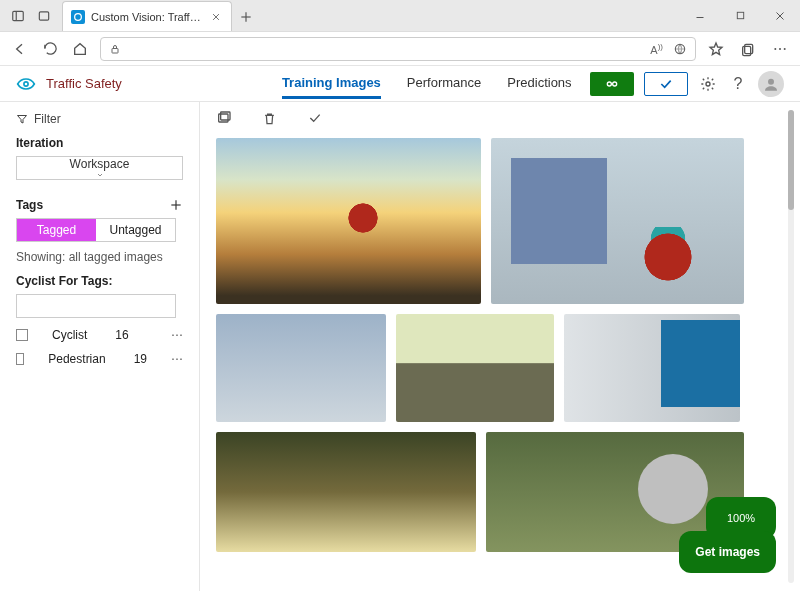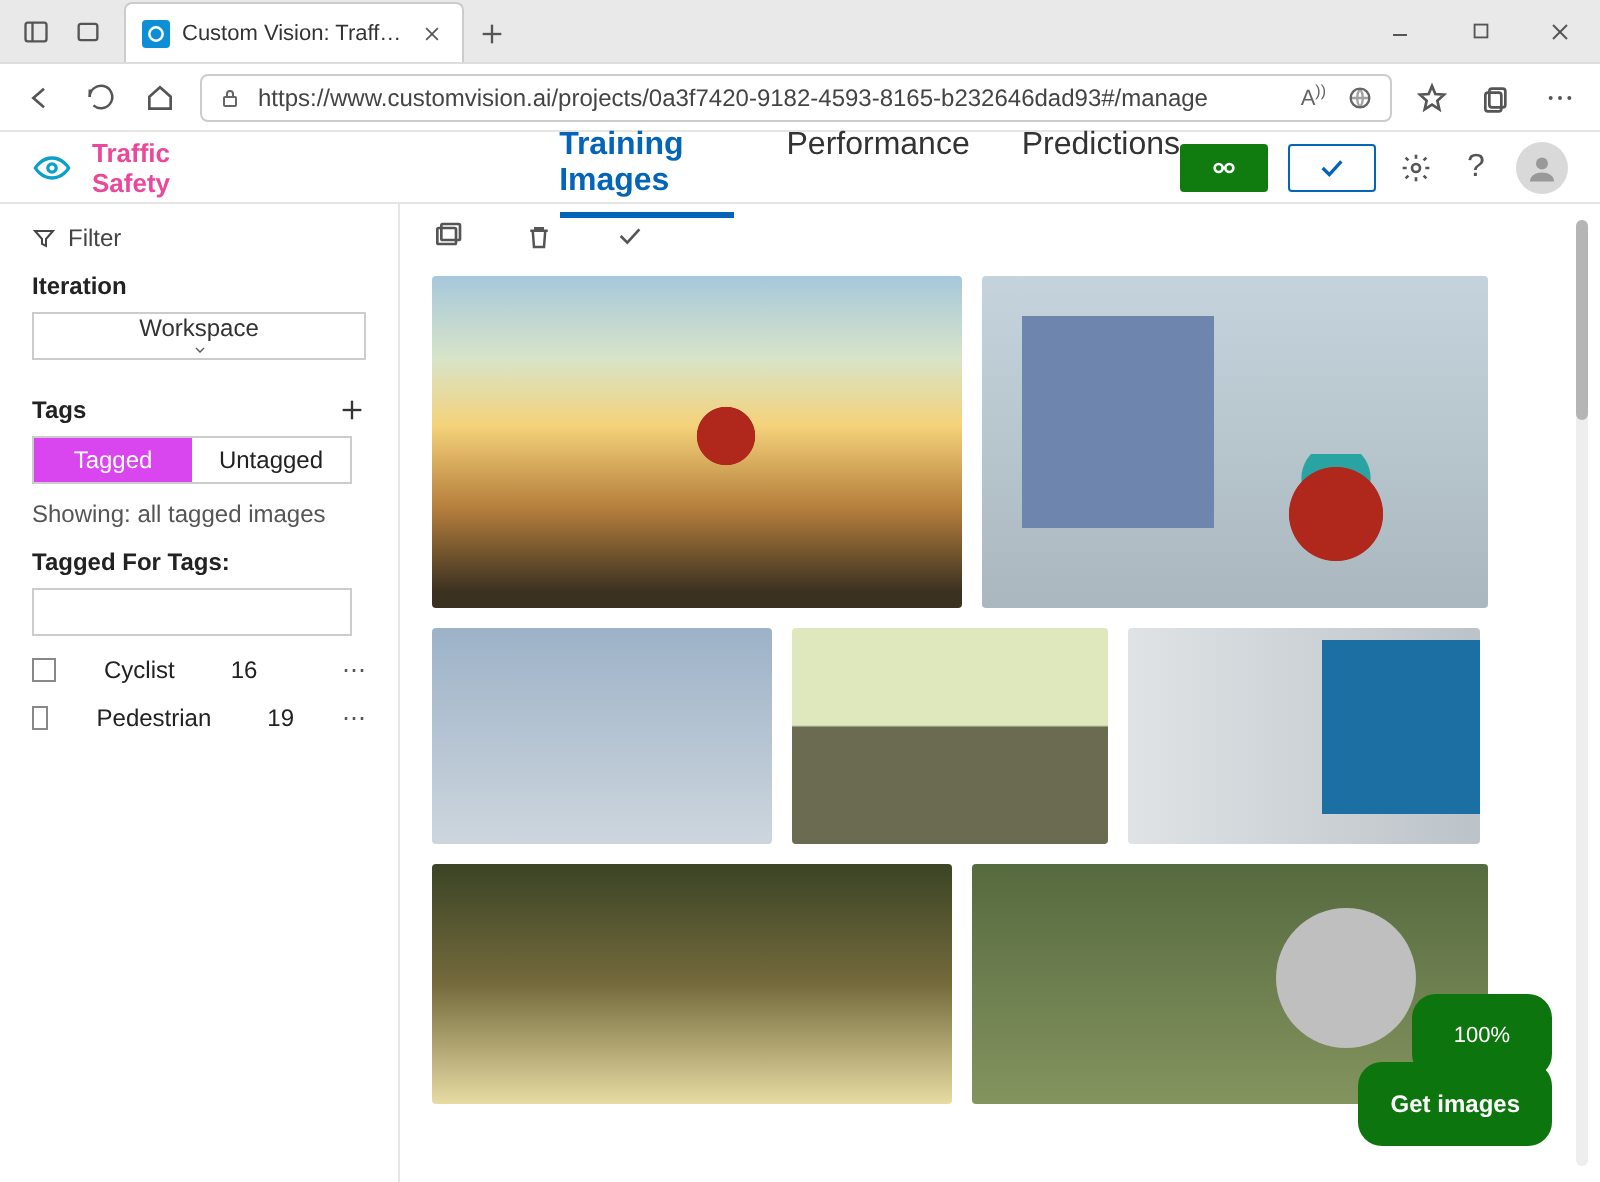--- a/index.html
+++ b/index.html
@@ -18,23 +18,23 @@
   .winctl div { width:40px; display:flex; align-items:center; justify-content:center; color:#555;}
   .addrbar { height:34px; display:flex; align-items:center; gap:10px; padding:0 10px; background:#fff; border-bottom:1px solid #e5e5e5;}
   .ab-btn { width:20px;height:20px; display:flex;align-items:center;justify-content:center;color:#555;}
   .url { flex:1; height:24px; border:1px solid #ccc; border-radius:4px; display:flex; align-items:center; padding:0 8px; gap:8px; color:#444; font-size:12px; overflow:hidden;}
   .url-text { white-space:nowrap; overflow:hidden; text-overflow:ellipsis; }
   .url-right { margin-left:auto; display:flex; gap:10px; align-items:center; color:#666;}
   .ab-right { display:flex; gap:12px; align-items:center;}
   
   .appbar { height:36px; display:flex; align-items:center; padding:0 16px; border-bottom:1px solid #e5e5e5;}
   .eye { color:#0aa0c9; margin-right:10px; display:flex;}
-  .project-name { font-size:13px; color:#ec4899; font-weight:700;}
+  .project-name { font-size:13px; color:#7f1d1d; font-weight:400;}
   .tabs { display:flex; gap:26px; margin-left:160px;}
-  .tab-link { font-size:16px; color:#333; padding:6px 0; border-bottom:3px solid transparent;}
+  .tab-link { font-size:13px; color:#333; padding:6px 0; border-bottom:3px solid transparent;}
   .tab-link.active { color:#0364b8; border-bottom-color:#0364b8; font-weight:600;}
   .actions { margin-left:auto; display:flex; gap:10px; align-items:center;}
   .btn-train { width:44px;height:24px; background:#107c10; display:flex;align-items:center;justify-content:center;color:#fff;border-radius:2px;}
   .btn-quick { width:44px;height:24px; border:1px solid #0364b8; display:flex;align-items:center;justify-content:center;color:#0364b8;border-radius:2px;}
   .avatar { width:26px;height:26px; background:#d9d9d9; border-radius:50%; display:flex;align-items:center;justify-content:center;color:#888;}
   
   .content { display:flex; height:calc(591px - 32px - 34px - 36px); position:relative;}
   .sidebar { width:200px; border-right:1px solid #e5e5e5; padding:10px 16px; font-size:12px;}
   .sidebar .row { display:flex; align-items:center; gap:6px; color:#444;}
   .sidebar h4 { font-size:12px; font-weight:600; margin:10px 0 6px; color:#222;}
@@ -152,21 +152,20 @@
         <path d="M4 11 L12 4 L20 11 V20 H4 Z"></path>
       </svg>
     </div>
   <div class="url">
     <span>
         <svg width="12" height="12" viewBox="0 0 24 24" fill="none" stroke="#666" stroke-width="2">
           <rect x="6" y="11" width="12" height="9" rx="1"></rect>
           <path d="M9 11 V8 a3 3 0 0 1 6 0 V11"></path>
         </svg>
       </span>
-    <span class="url-text">https://www.customvision.ai/projects/0a3f7420-9182-4593-8165-b232646dad93#/manage</span>
     <span class="url-right">
       <span style="font-size:11px;">A<sup style="font-size:8px;">))</sup></span>
       <span>
           <svg width="14" height="14" viewBox="0 0 24 24" fill="none" stroke="currentColor" stroke-width="2">
             <circle cx="12" cy="12" r="8"></circle>
             <path d="M4 12h16 M12 4a14 14 0 0 1 0 16 M12 4a14 14 0 0 0 0 16" opacity="0.6"></path>
           </svg>
         </span>
     </span>
   </div>
@@ -256,21 +255,21 @@
             <line x1="12" y1="4" x2="12" y2="20"></line>
             <line x1="4" y1="12" x2="20" y2="12"></line>
           </svg>
         </span>
     </div>
     <div class="seg">
       <div class="active">Tagged</div>
       <div>Untagged</div>
     </div>
     <div class="muted">Showing: all tagged images</div>
-    <h4 style="margin-top:10px">Tagged For Tags:</h4>
+    <h4 style="margin-top:10px">Cyclist For Tags:</h4>
     <div class="search-input"></div>
     <div class="tag-item">
       <span class="chk"></span>
       <span>Cyclist</span>
       <span style="margin-left:4px;">16</span>
       <span class="more">⋯</span>
     </div>
     <div class="tag-item">
       <span class="chk"></span>
       <span>Pedestrian</span>

